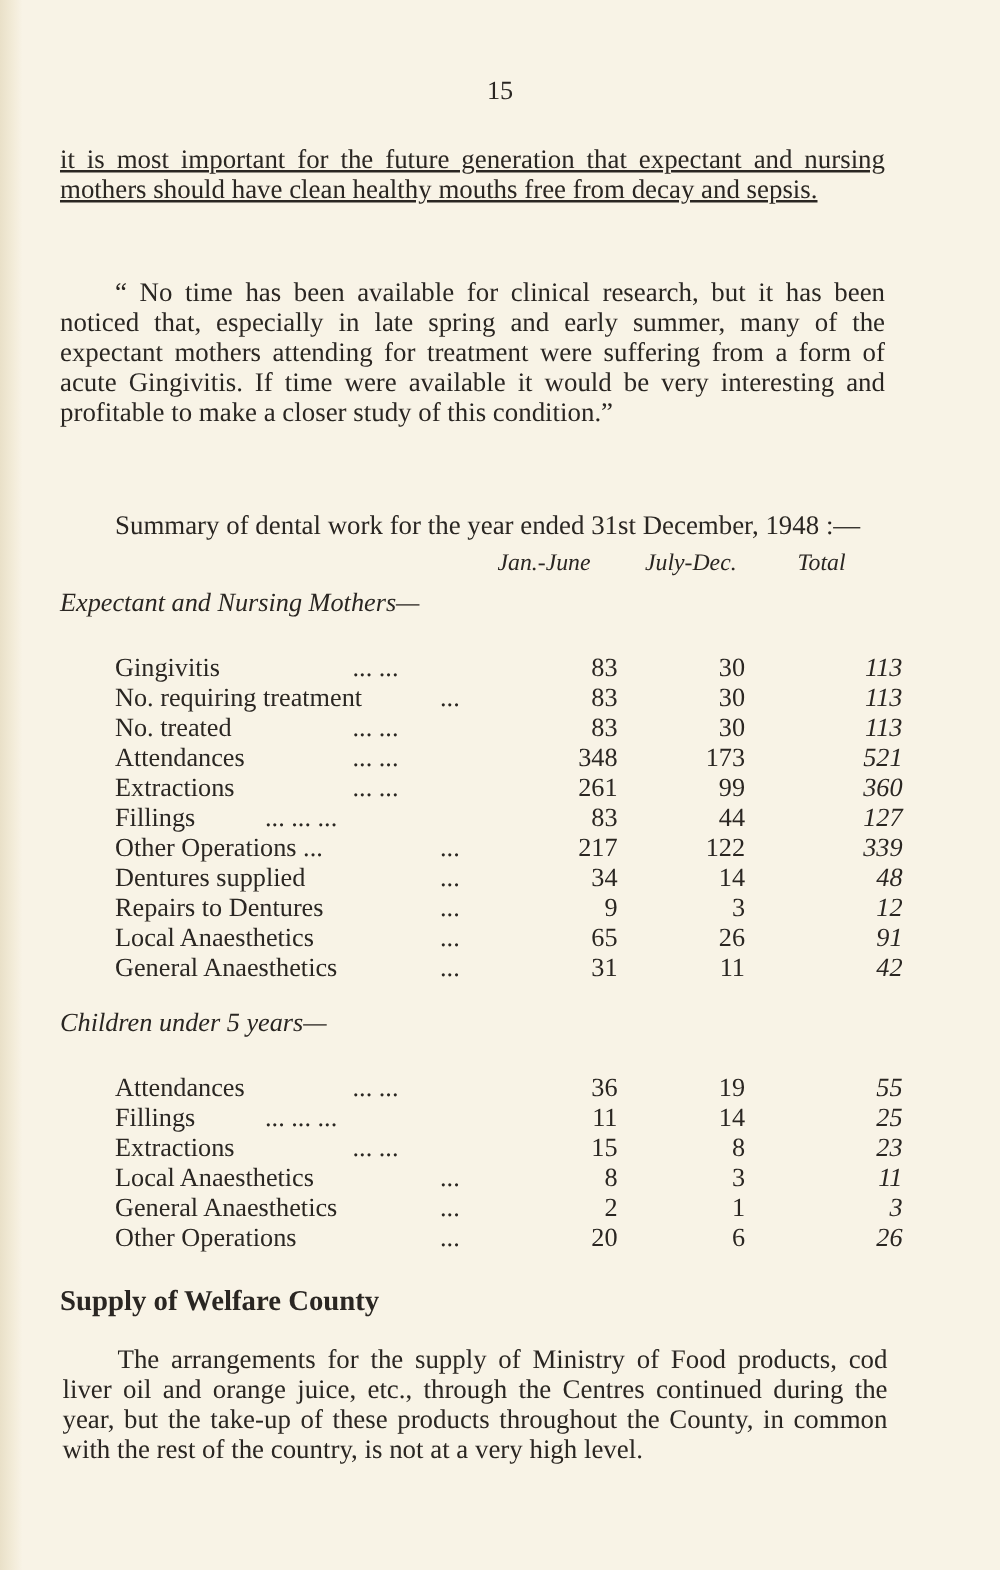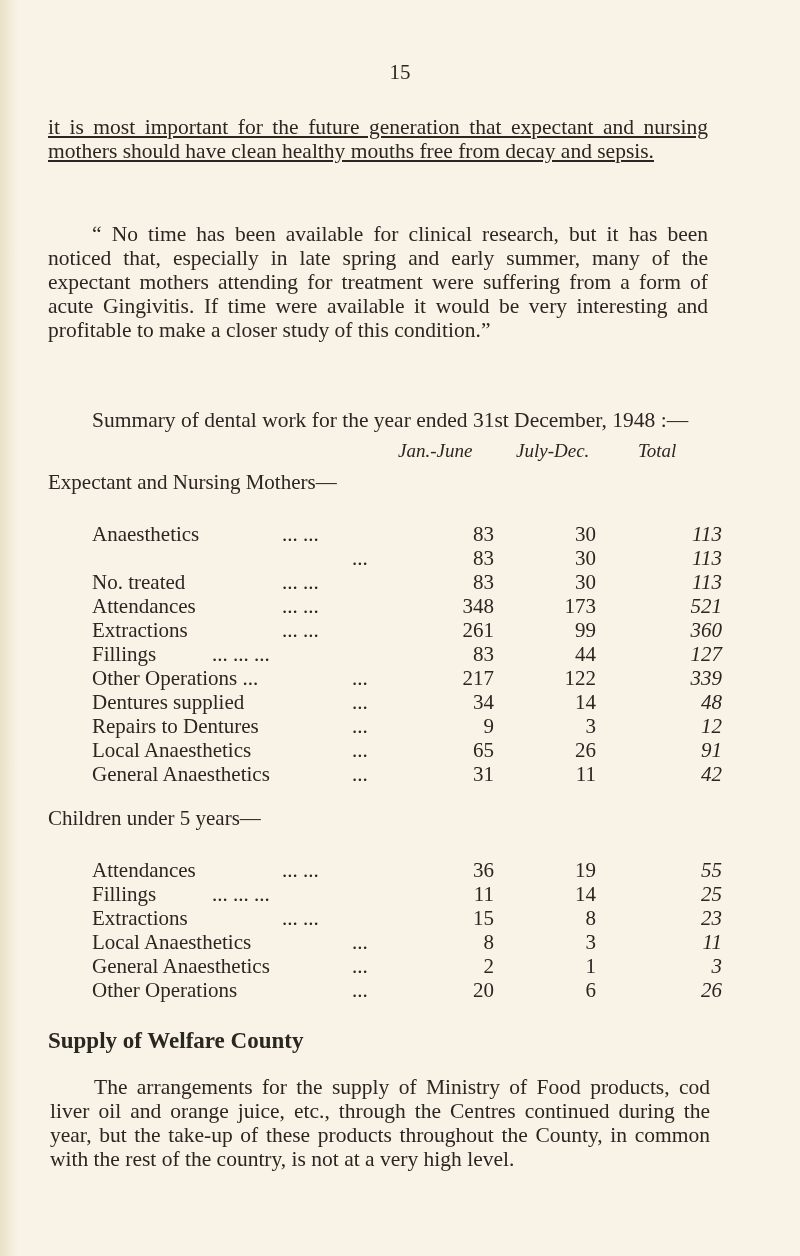--- a/index.html
+++ b/index.html
@@ -21,21 +21,21 @@
   .para {
     position:absolute; left:48px; width:660px;
     font-size:21.5px; line-height:24px; text-align:justify;
     text-align-last:left;
   }
   .indent { text-indent:44px; }
   .col-head {
     position:absolute; top:440px; font-style:italic; font-size:19px;text-align:right;
   }
   .section-label {
-    position:absolute; left:48px; font-size:21px;
+    position:absolute; left:48px; font-style:italic; font-size:21px;
   }
   .row {
     position:absolute; left:92px; width:580px; height:24px;
     font-size:21px; line-height:24px;
   }
   .row .lbl { position:absolute; left:0; white-space:nowrap; }
   .row .dots { position:absolute; white-space:nowrap; }
   .row .num { position:absolute; text-align:right; width:60px; }
   .row .n1 { left:342px; }
   .row .n2 { left:444px; }
@@ -59,27 +59,28 @@
 <div class="para indent" style="top:388px;margin-top:20px;">Summary of dental work for the year ended 31st December, 1948 :—</div>
 
 <div class="col-head" style="left:398px;">Jan.-June</div>
 <div class="col-head" style="left:516px;">July-Dec.</div>
 <div class="col-head" style="left:638px;">Total</div>
 
 <div class="section-label" style="top:470px;">Expectant and Nursing Mothers—</div>
 
 <div>
   <div class="row" style="top:522px;">
-    <span class="lbl">Anaesthetics</span>
+    <span class="lbl">Gingivitis</span>
     <span class="dots" style="left:190px">...      ...</span>
     <span class="num n1">83</span>
     <span class="num n2">30</span>
     <span class="num n3">113</span>
   </div>
   <div class="row" style="top:546px;">
+    <span class="lbl">No. requiring treatment</span>
     <span class="dots" style="left:260px">...</span>
     <span class="num n1">83</span>
     <span class="num n2">30</span>
     <span class="num n3">113</span>
   </div>
   <div class="row" style="top:570px;">
     <span class="lbl">No. treated</span>
     <span class="dots" style="left:190px">...      ...</span>
     <span class="num n1">83</span>
     <span class="num n2">30</span>

